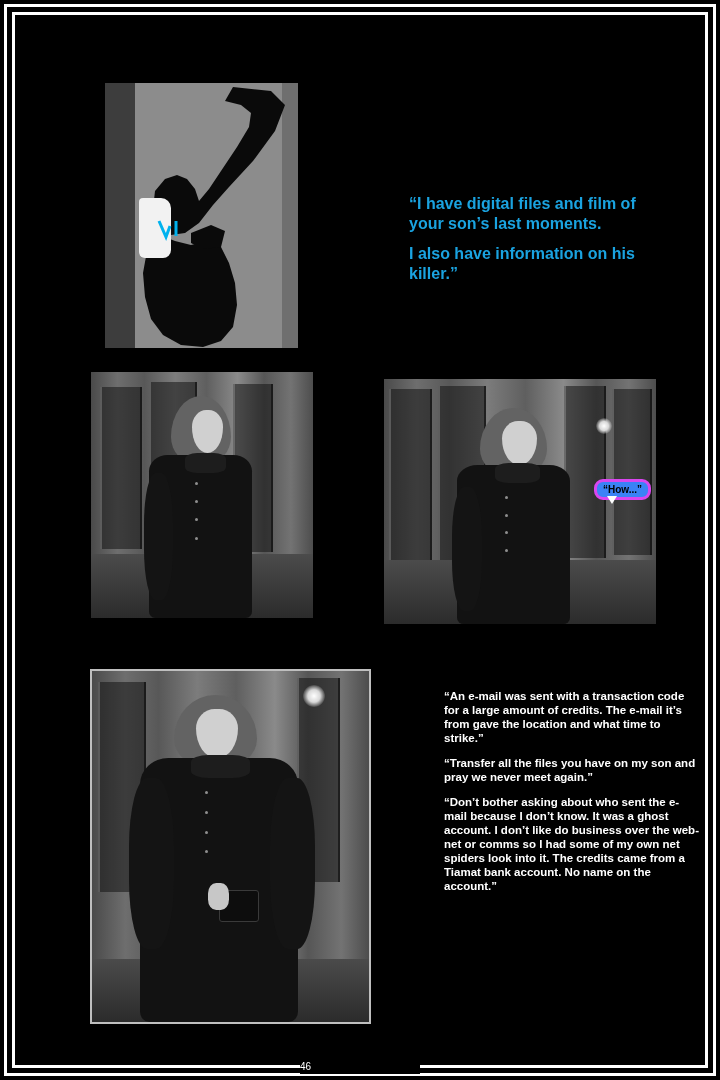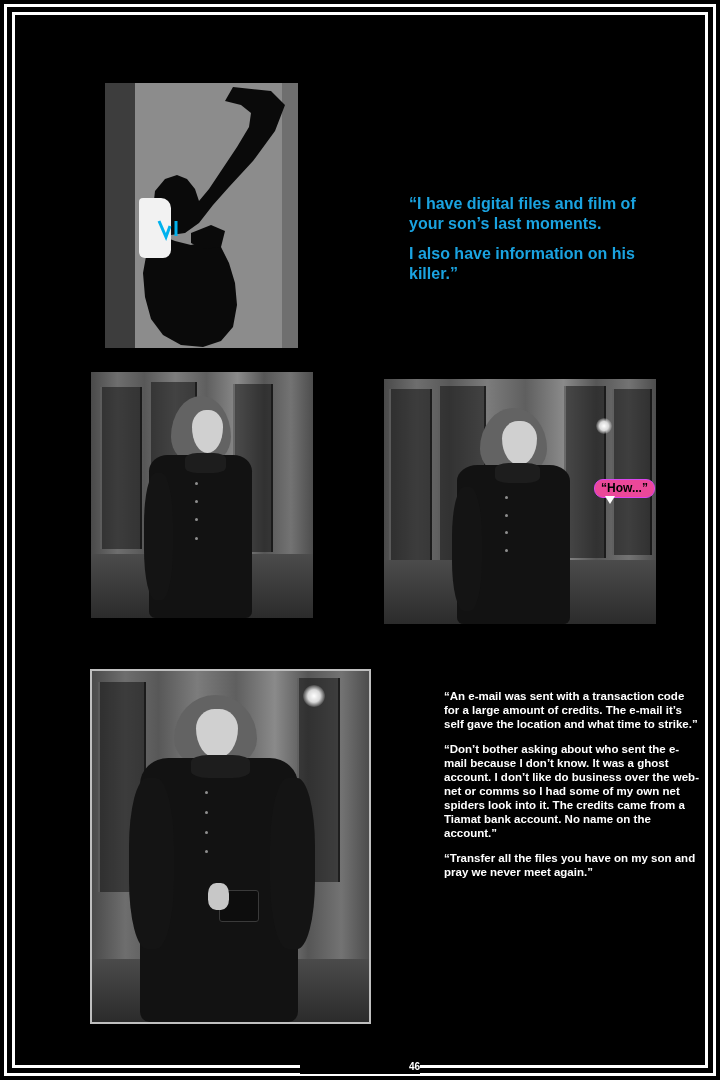--- a/index.html
+++ b/index.html
@@ -176,25 +176,25 @@
   .fig-cuff {
     position: absolute;
     background: #0d0d0d;
     border: 1px solid #3a3a3a;
     border-radius: 3px;
   }
 
   
   .bubble {
     position: absolute;
-    background: #ec4899;
-    border: 1px solid #d946ef;
+    background: #3b82f6;
+    border: 3px solid #d946ef;
     border-radius: 9px;
     padding: 2px 6px;
-    font-size: 12px;
+    font-size: 10px;
     font-weight: bold;
     color: #000;
     line-height: 1.1;
     white-space: nowrap;
   }
   .bubble:after {
     content: "";
     position: absolute;
     left: 10px; bottom: -7px;
     width: 0; height: 0;
@@ -228,22 +228,22 @@
   
   .footer-bar {
     position: absolute;
     left: 300px;
     bottom: 6px;
     width: 120px;
     height: 14px;
     background: #000;
     color: #ffffff;
     font-size: 10px;
-    font-weight: bold;
-    text-align: right;
+    font-weight: normal;
+    text-align: left;
     line-height: 14px;
     z-index: 6;
   }
 </style>
 </head>
 <body>
 
 <div class="page">
 
   <div class="frame-outer"></div>
@@ -342,22 +342,22 @@
         </div>
       </div>
     </div>
 
     <div class="caption" id="caption-cyan">
       <p>“I have digital files and film of your son’s last moments.</p>
       <p>I also have information on his killer.”</p>
     </div>
 
     <div class="caption" id="caption-white">
-      <p>“An e-mail was sent with a transaction code for a large amount of credits. The e-mail it’s self gave the location and what time to strike.”</p>
+      <p>“An e-mail was sent with a transaction code for a large amount of credits. The e-mail it’s from gave the location and what time to strike.”</p>
+      <p>“Transfer all the files you have on my son and pray we never meet again.”</p>
       <p>“Don’t bother asking about who sent the e-mail because I don’t know. It was a ghost account. I don’t like do business over the web-net or comms so I had some of my own net spiders look into it. The credits came from a Tiamat bank account. No name on the account.”</p>
-      <p>“Transfer all the files you have on my son and pray we never meet again.”</p>
     </div>
 
   </div>
 
   <div class="footer-bar">46</div>
 
 </div>
 
 </body></html>

